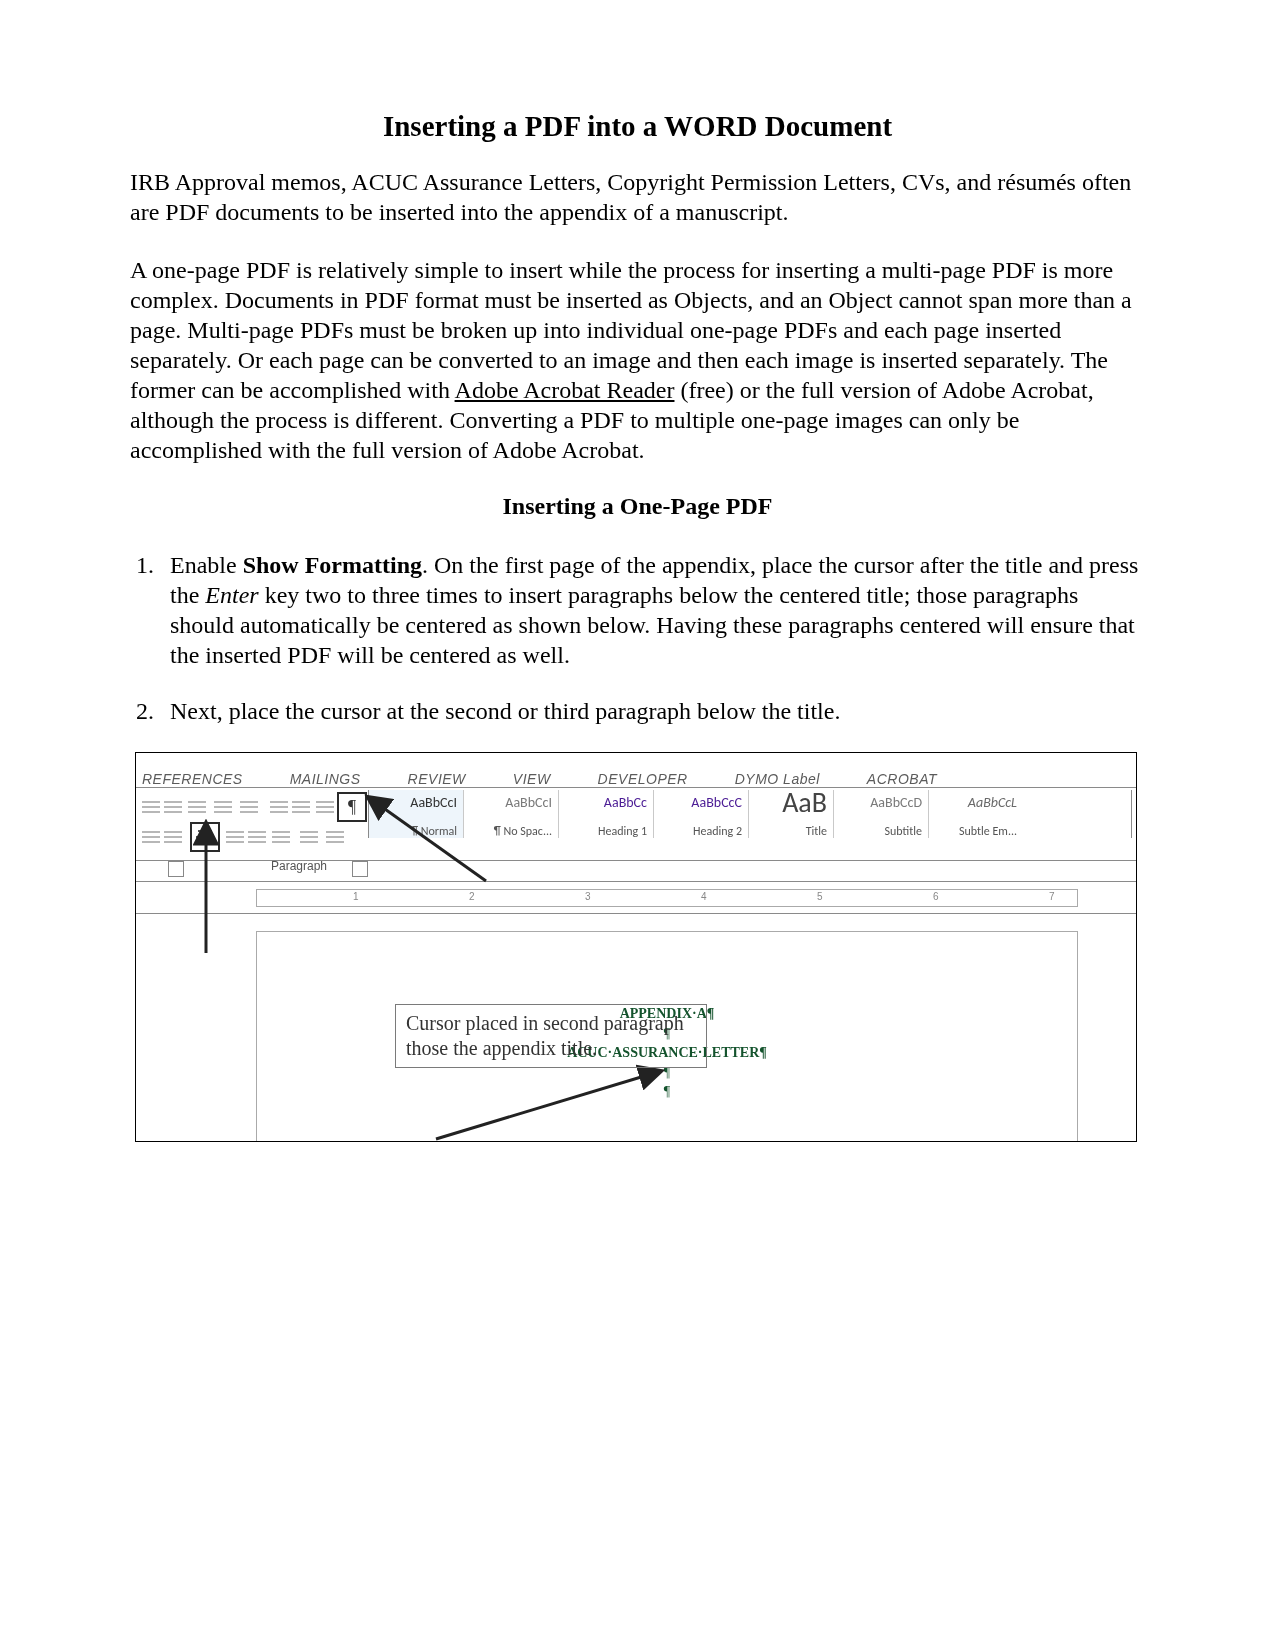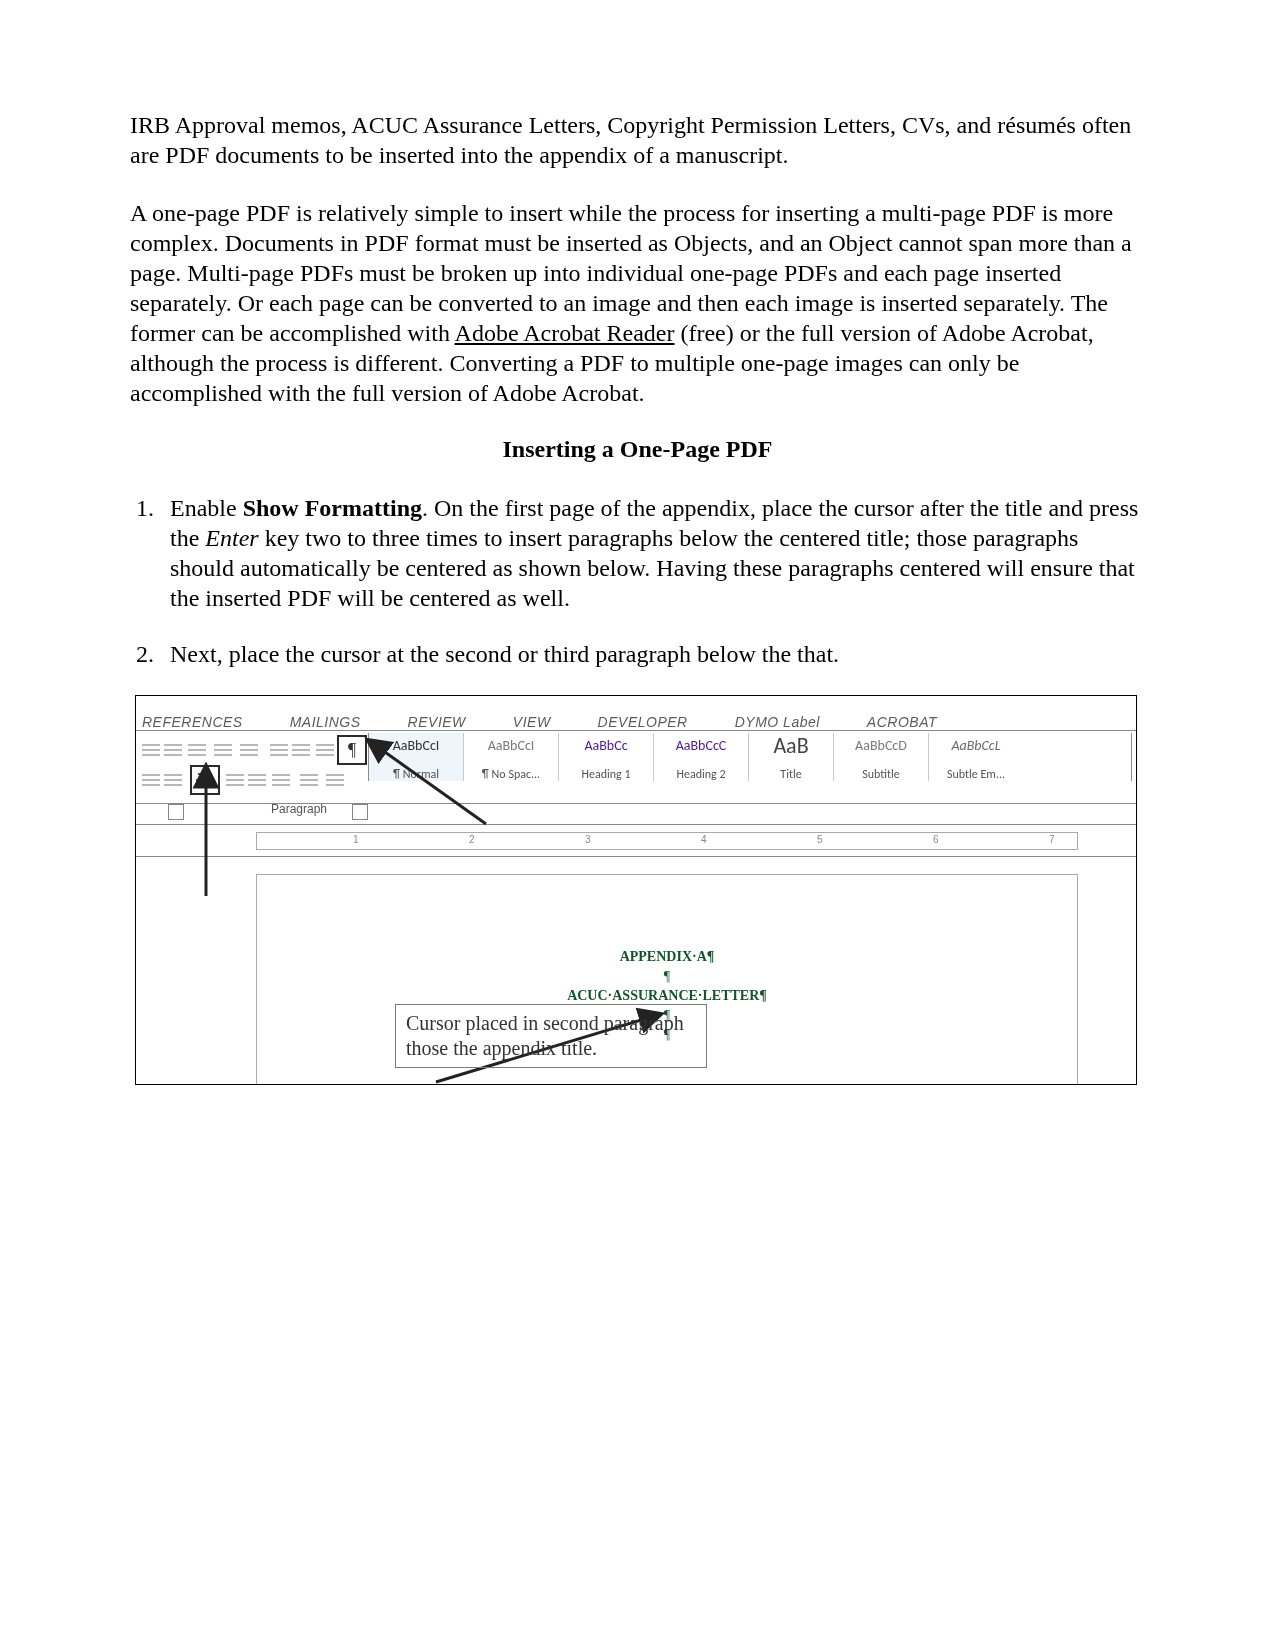--- a/index.html
+++ b/index.html
@@ -115,29 +115,29 @@
     position: absolute;
     left: 232px; top: 2px; right: 4px; height: 48px;
     border-left: 1px solid #8a8a8a;
     border-right: 1px solid #8a8a8a;
     background: #fff;
     display: flex;
     align-items: stretch;
   }
   .style-tile {
     border-right: 1px solid #c9c9c9;
-    text-align: center;
+    text-align: right;
     padding: 2px 6px 0 6px;
     display: flex;
     flex-direction: column;
     justify-content: space-between;
     font-family: "Calibri", Arial, sans-serif;
   }
   .style-tile .prev { font-size: 14px; color:#333; line-height: 22px; }
-  .style-tile .prev.big  { font-size: 22px; color:#444; }
+  .style-tile .prev.big  { font-size: 28px; color:#444; }
   .style-tile .prev.gray { color:#7a7a7a; }
   .style-tile .prev.blue { color:#4c1d95; }
   .style-tile .prev.sub  { font-style: italic; color:#6a6a6a; }
   .style-tile .lbl { font-size: 12px; color:#555; }
   .style-tile.selected { background:#eef5fb; }
 
   .group-labels {
     position:absolute;
     height: 22px;
     border-bottom: 1px solid #8a8a8a;
@@ -223,34 +223,35 @@
     color:#333;
     padding: 6px 10px;
     line-height:1.25;
   }
 </style>
 </head>
 <body>
 
 <div class="page">
 
+  <h1 class="title">Inserting a PDF into a WORD Document</h1>
 
   <p class="body">IRB Approval memos, ACUC Assurance Letters, Copyright Permission Letters, CVs, and résumés often are PDF documents to be inserted into the appendix of a manuscript.</p>
 
   <p class="body">
     <span>A one-page PDF is relatively simple to insert while the process for inserting a multi-page PDF is more complex. Documents in PDF format must be inserted as Objects, and an Object cannot span more than a page. Multi-page PDFs must be broken up into individual one-page PDFs and each page inserted separately. Or each page can be converted to an image and then each image is inserted separately. The former can be accomplished with </span><span class="inline-link">Adobe Acrobat Reader</span><span> (free) or the full version of Adobe Acrobat, although the process is different. Converting a PDF to multiple one-page images can only be accomplished with the full version of Adobe Acrobat.</span>
   </p>
 
   <h2 class="subhead">Inserting a One-Page PDF</h2>
 
   <ol class="steps">
     <li>
       <span>Enable </span><span class="bold">Show Formatting</span><span>. On the first page of the appendix, place the cursor after the title and press the </span><span class="ital">Enter</span><span> key two to three times to insert paragraphs below the centered title; those paragraphs should automatically be centered as shown below. Having these paragraphs centered will ensure that the inserted PDF will be centered as well.</span>
     </li>
-    <li>Next, place the cursor at the second or third paragraph below the that.</li>
+    <li>Next, place the cursor at the second or third paragraph below the title.</li>
   </ol>
 
   <div class="wordshot">
 
     <div class="tabs">
       <span>REFERENCES</span>
       <span>MAILINGS</span>
       <span>REVIEW</span>
       <span>VIEW</span>
       <span>DEVELOPER</span>

